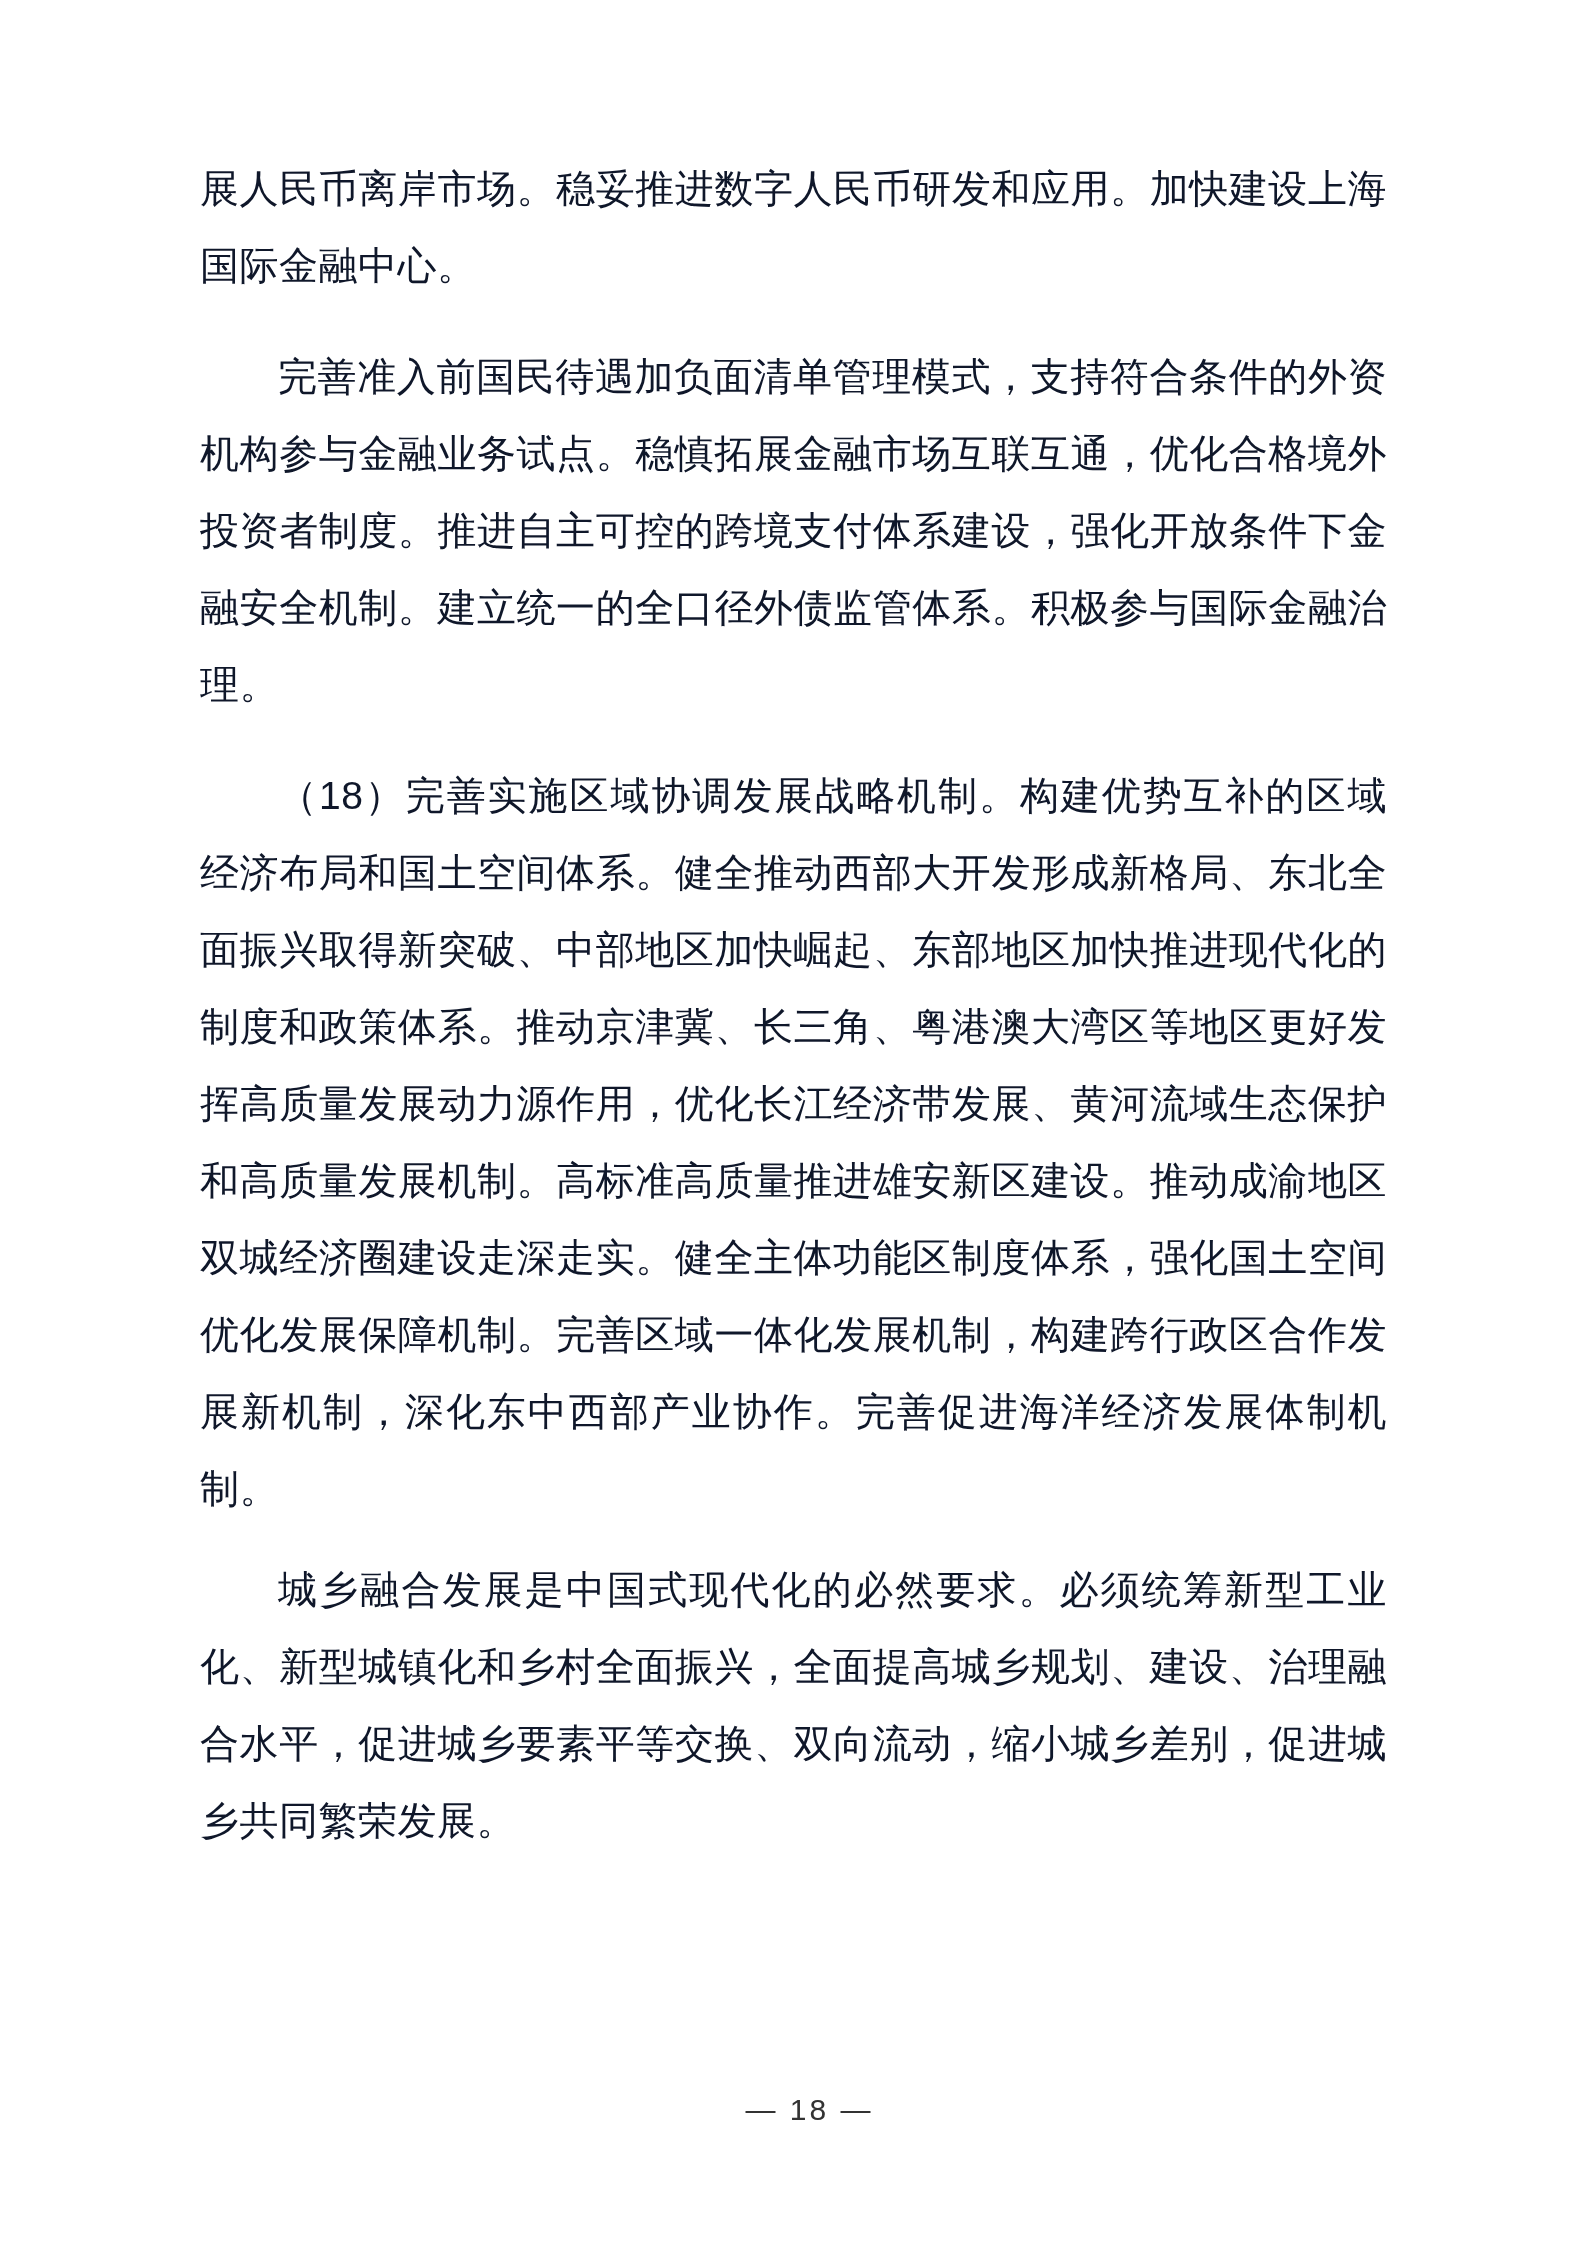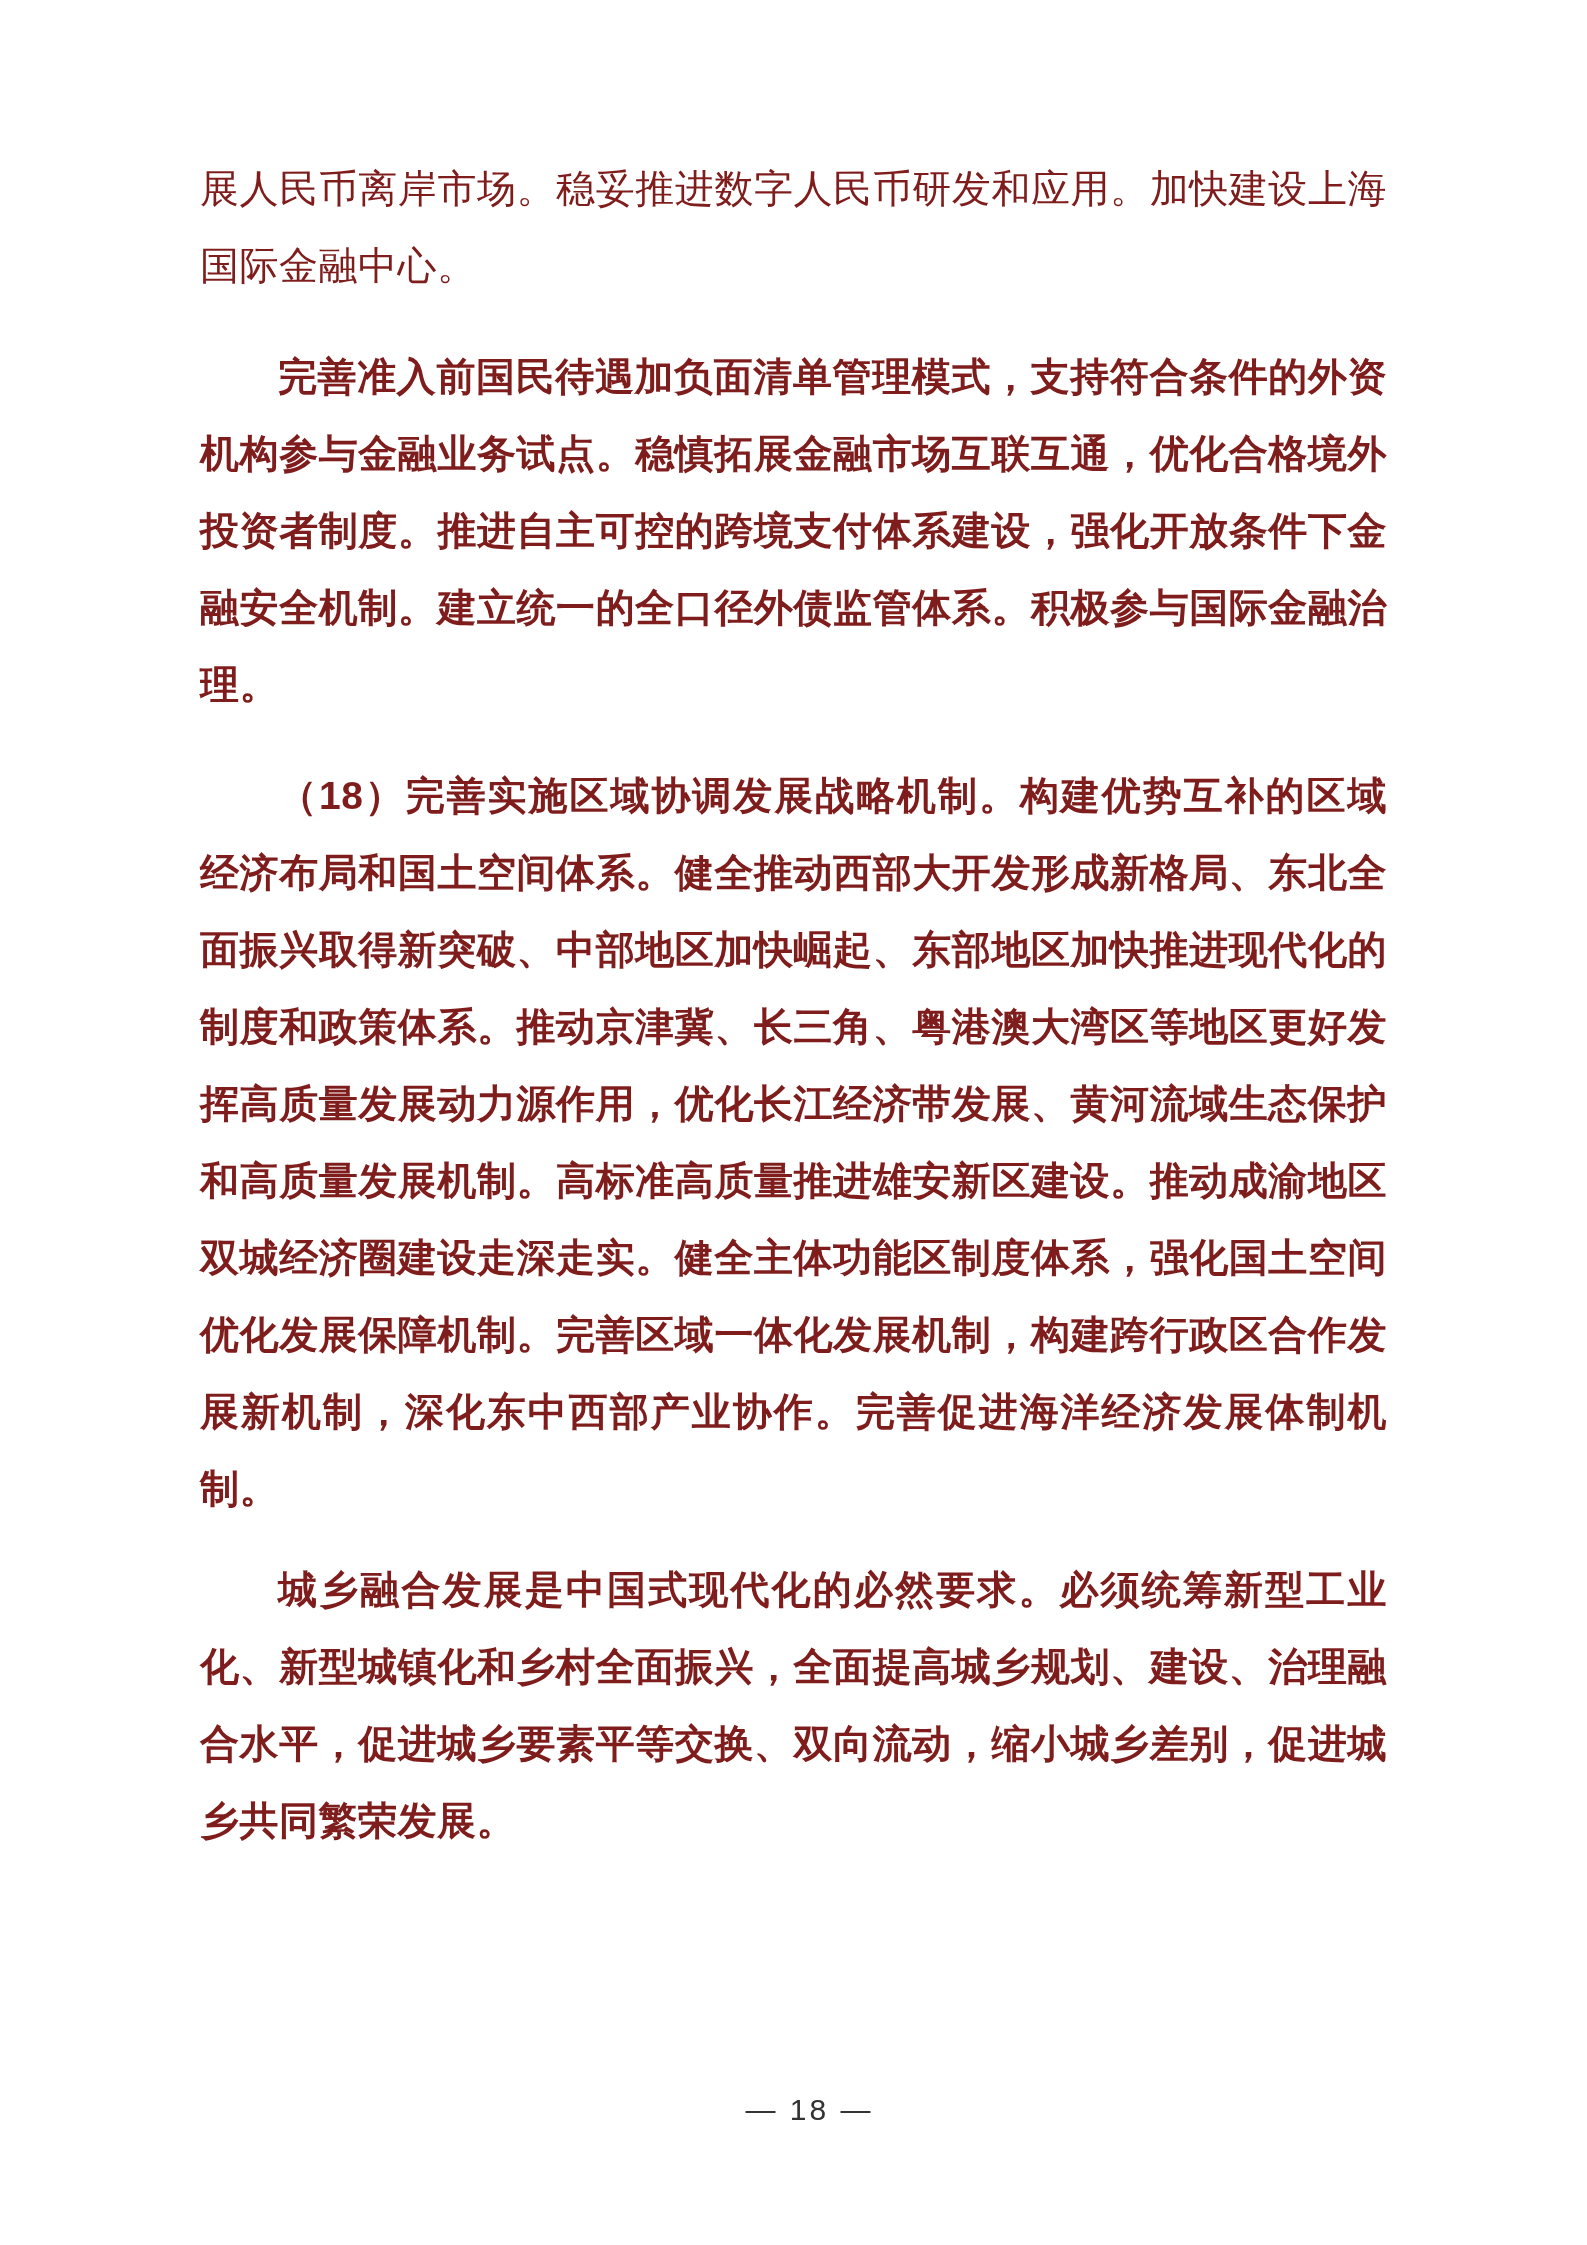--- a/index.html
+++ b/index.html
@@ -22,30 +22,29 @@
     padding: 150px 200px 0 200px;
     position: relative;
     background: #ffffff;
   }
   .body-text {
     font-size: 39px;
     line-height: 77px;
     letter-spacing: 0.5px;
     text-align: justify;
     text-justify: inter-character;
-    color: #7f1d1d;
+    color: #0f172a;
     margin: 0;
     font-weight: 400;
   }
   .para {
     margin: 0 0 24px 0;
   }
   .para.indent {
     text-indent: 78px;
-    font-weight: bold;
   }
   .para.cont {
     text-indent: 0;
   }
   .section-heading {
     font-size: 39px;
     line-height: 77px;
     font-weight: 700;
     color: #111111;
     margin: 34px 0 18px 0;

